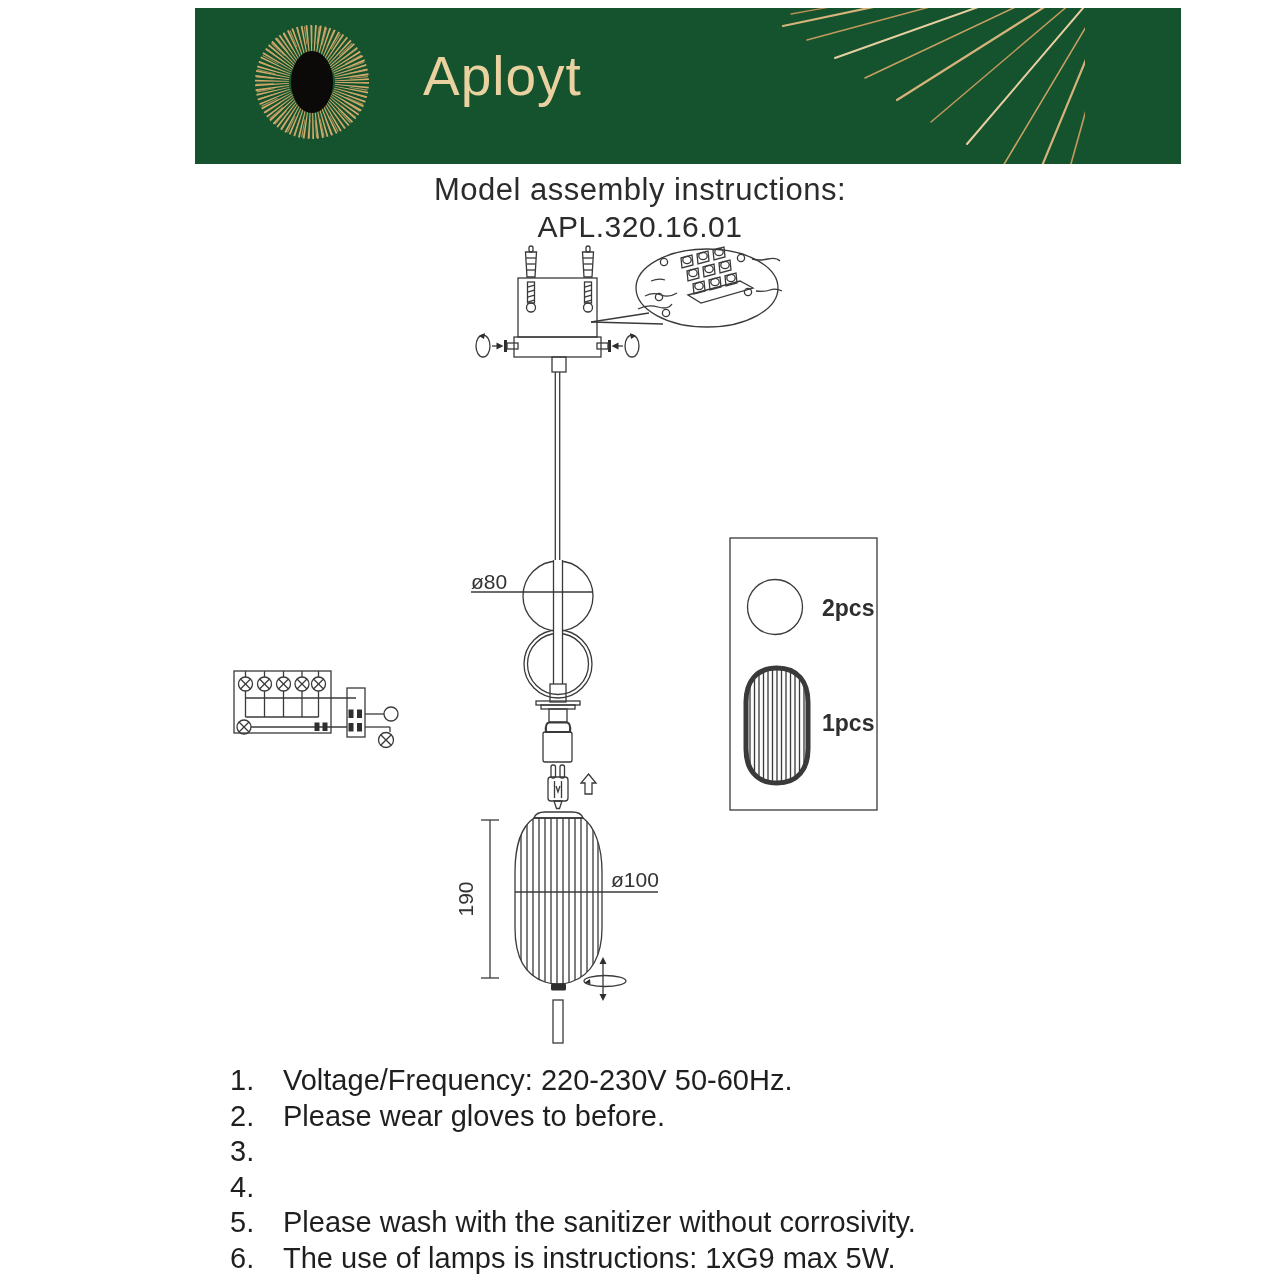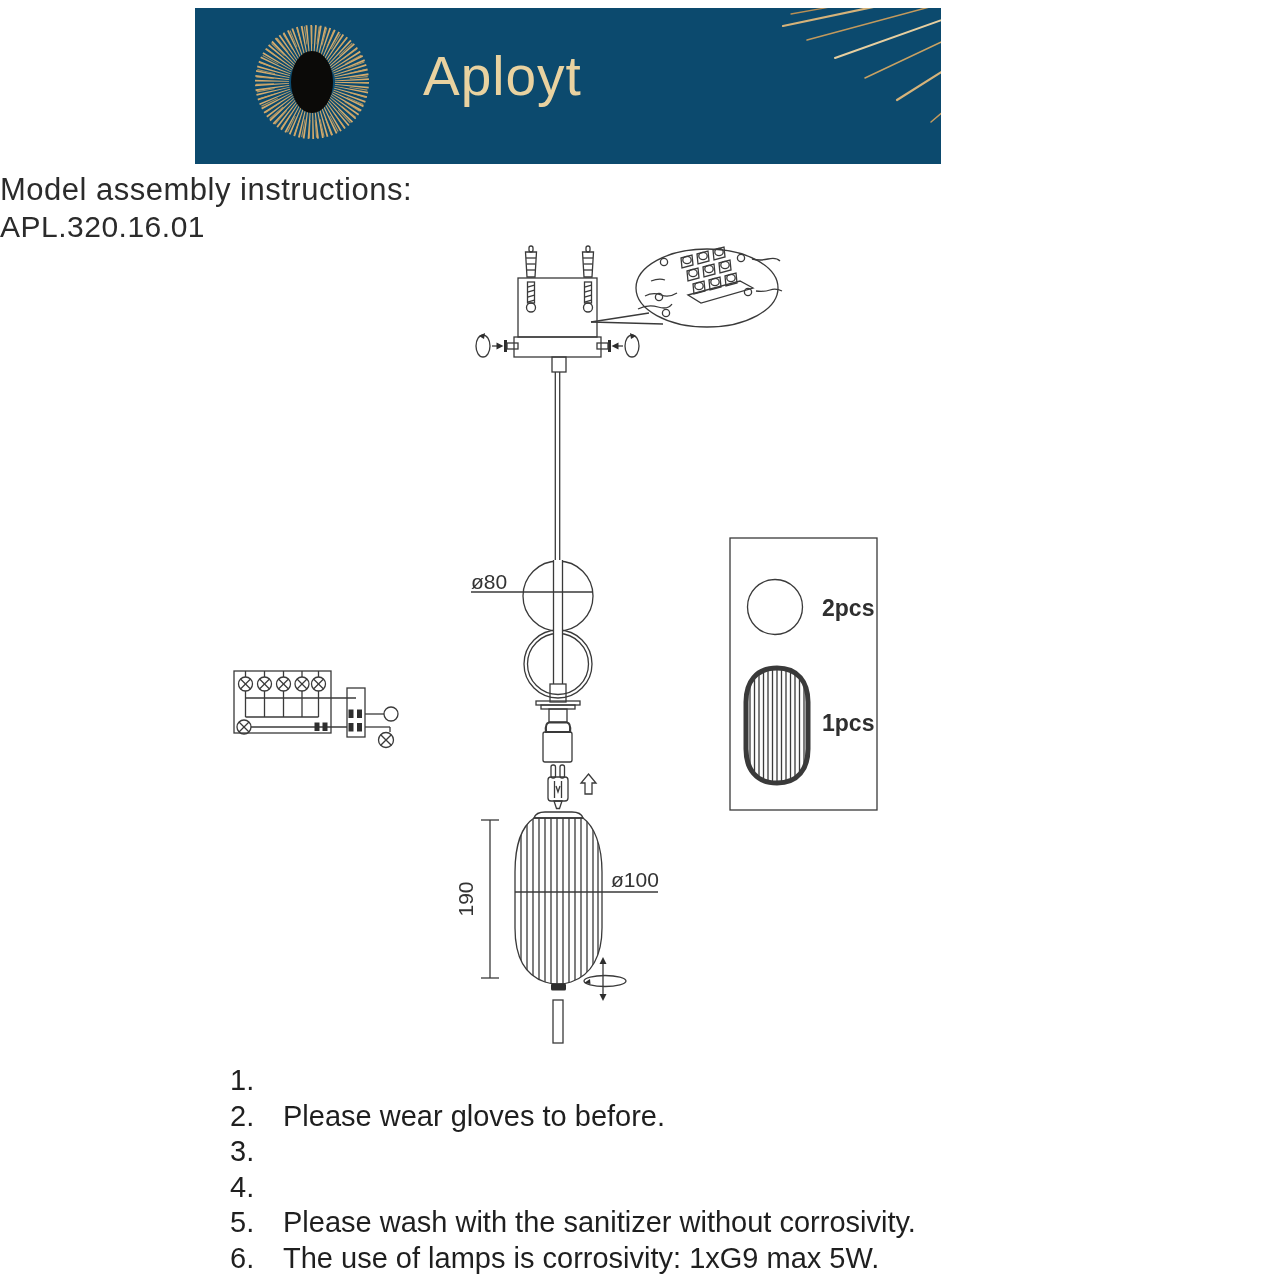--- a/index.html
+++ b/index.html
@@ -1,34 +1,34 @@
 <!DOCTYPE html>
 <html><head>
 <meta charset="utf-8">
 <style>
   html,body{margin:0;padding:0;}
   body{
     width:1280px;height:1280px;position:relative;background:#ffffff;
     font-family:"Liberation Sans", sans-serif;overflow:hidden;
   }
   .banner{
-    position:absolute;left:195px;top:8px;width:746px;height:156px;
-    background:#0c4a6e;overflow:hidden;
+    position:absolute;left:195px;top:8px;width:986px;height:156px;
+    background:#14532d;overflow:hidden;
   }
   .banner svg{position:absolute;left:0;top:0;}
   .brand{
     position:absolute;left:228px;top:36px;font-size:55px;letter-spacing:1px;
     color:#e9d2a0;font-weight:400;
   }
   .title1{
-    position:absolute;left:0;top:172px;width:1280px;text-align:left;
+    position:absolute;left:0;top:172px;width:1280px;text-align:center;
     font-size:31px;color:#2b2b2b;letter-spacing:.5px;
   }
   .title2{
-    position:absolute;left:0;top:210px;width:1280px;text-align:left;
+    position:absolute;left:0;top:210px;width:1280px;text-align:center;
     font-size:30px;color:#2b2b2b;letter-spacing:.5px;
   }
   svg.diagram{position:absolute;left:220px;top:244px;}
   svg .ln{stroke:#3a3a3a;stroke-width:1.3;fill:none;}
   svg .fillw{fill:#ffffff;stroke:none;}
   svg .blk{fill:#2e2e2e;stroke:none;}
   svg text.dim{font-family:"Liberation Sans",sans-serif;font-size:21px;fill:#333;}
   svg text.dimv{font-family:"Liberation Sans",sans-serif;font-size:21px;fill:#333;}
   svg text.qty{font-family:"Liberation Sans",sans-serif;font-size:23px;font-weight:700;fill:#2f2f2f;}
   .instructions{
@@ -330,32 +330,33 @@
         <line x1="804" y1="664" x2="804" y2="787"></line>
       </g>
     </g>
     <text x="822" y="731" class="qty">1pcs</text>
   </g>
 </svg>
 
 <div class="instructions">
   <div class="row">
     <span class="num">1.</span>
+    <span class="txt">Voltage/Frequency: 220-230V 50-60Hz.</span>
   </div>
   <div class="row">
     <span class="num">2.</span>
     <span class="txt">Please wear gloves to before.</span>
   </div>
   <div class="row">
     <span class="num">3.</span>
   </div>
   <div class="row">
     <span class="num">4.</span>
   </div>
   <div class="row">
     <span class="num">5.</span>
     <span class="txt">Please wash with the sanitizer without corrosivity.</span>
   </div>
   <div class="row">
     <span class="num">6.</span>
-    <span class="txt">The use of lamps is corrosivity: 1xG9 max 5W.</span>
+    <span class="txt">The use of lamps is instructions: 1xG9 max 5W.</span>
   </div>
 </div>
 
 </body></html>

